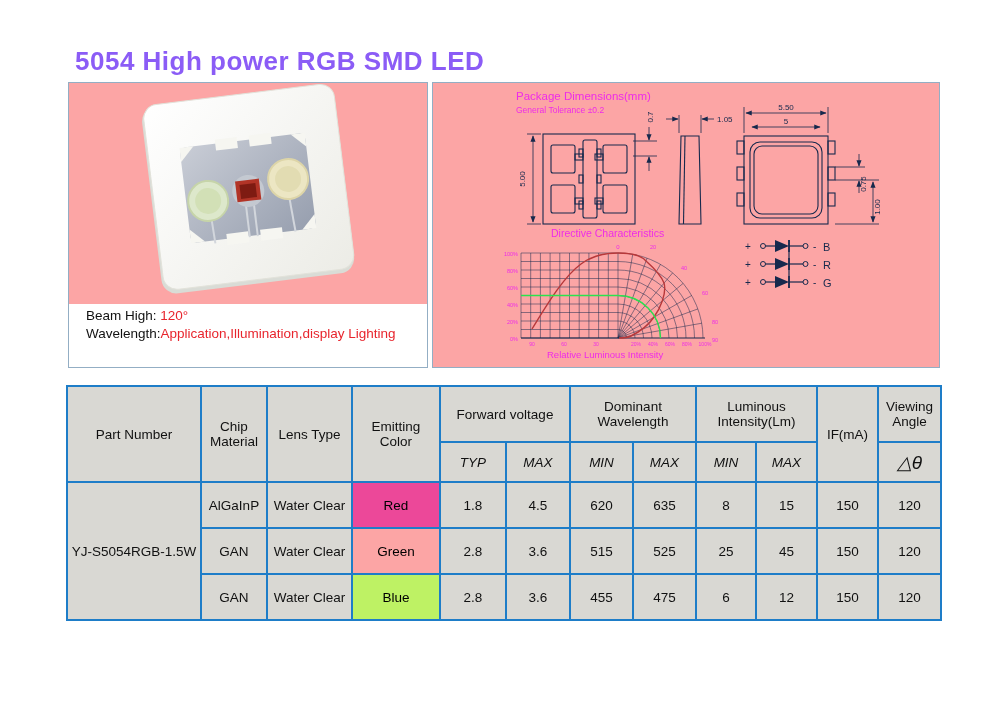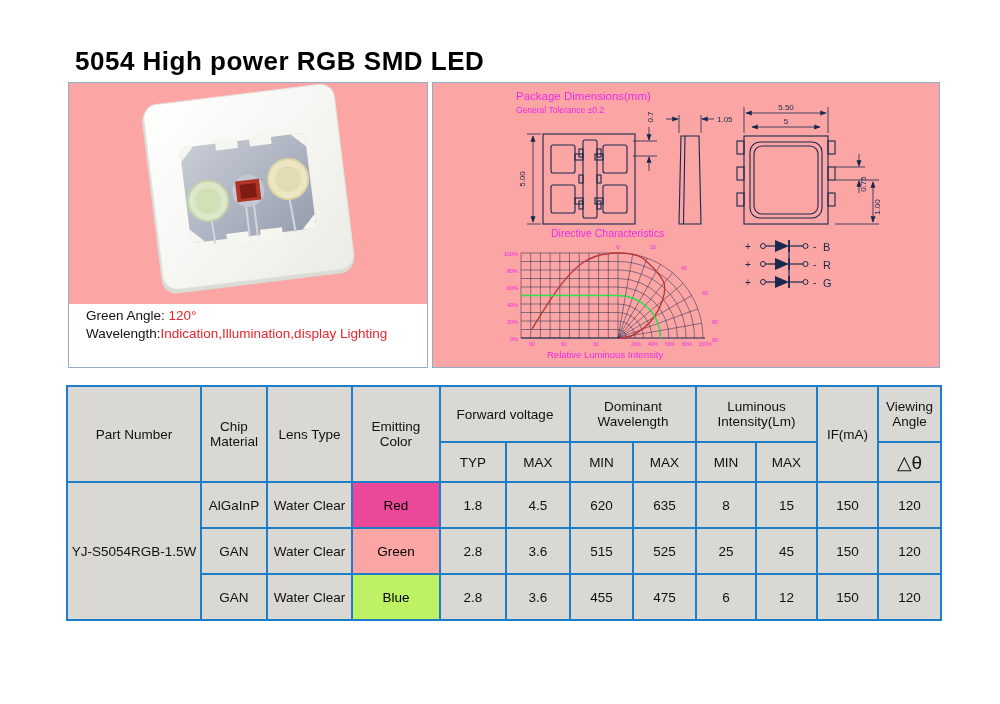--- a/index.html
+++ b/index.html
@@ -1,33 +1,33 @@
 <!DOCTYPE html>
 <html><head>
 <meta charset="utf-8">
 <style>
   html,body{margin:0;padding:0;background:#fff;}
   #page{position:relative;width:1000px;height:704px;background:#ffffff;overflow:hidden;
         font-family:"Liberation Sans",sans-serif;}
   #main-title{position:absolute;left:75px;top:46px;font-size:26px;font-weight:bold;
-        color:#000000;letter-spacing:0.5px;}
+        color:#8b5cf6;letter-spacing:0.5px;}
   .panel{position:absolute;top:82px;height:284px;background:#fca5a5;border:1px solid #93aec4;}
   #photo-panel{left:68px;width:358px;}
   #drawing-panel{left:432px;width:506px;}
   #photo-caption{position:absolute;left:0;bottom:0;width:100%;height:63px;background:#ffffff;
         box-sizing:border-box;padding:3px 0 0 17px;font-size:13.5px;line-height:17.5px;color:#111;}
   .red-text{color:#e8252d;}
   svg text{font-family:"Liberation Sans",sans-serif;}
   .mag{fill:#ee2ce8;}
   .nav{fill:#16294d;}
   #spec-table{position:absolute;left:66px;top:385px;border-collapse:collapse;table-layout:fixed;}
   #spec-table td{border:2px solid #1e7dc8;background:#d9d8d3;text-align:center;
         font-size:13.5px;color:#111;padding:0 2px;overflow:hidden;}
   #spec-table .h1{height:56px;}
-  #spec-table .h2{height:40px;}
+  #spec-table .h2{height:40px;font-style:italic;}
   #spec-table .dr{height:46px;}
   #spec-table td.swatch{color:#000;}
   #spec-table td.delta{font-size:19px;}
 </style>
 </head>
 <body>
 
 <div id="page">
 
   <div id="main-title">5054 High power RGB SMD LED</div>
@@ -63,22 +63,22 @@
         <circle cx="-41" cy="7" r="20" fill="#dde8cb" stroke="#c6d4a9" stroke-width="2"></circle>
         <circle cx="-41" cy="7" r="13" fill="#d2e0b6"></circle>
         <circle cx="41" cy="-5" r="20" fill="#ece6c3" stroke="#ddd5a8" stroke-width="2"></circle>
         <circle cx="41" cy="-5" r="13" fill="#e2dcb2"></circle>
         <circle cx="0" cy="2" r="16" fill="#c4c9d1"></circle>
         <rect x="-12" y="-9" width="24" height="21" fill="#b23427"></rect>
         <rect x="-8" y="-5" width="16" height="14" fill="#7e1b12"></rect>
       </g>
     </svg>
     <div id="photo-caption">
-      <div><span>Green Angle: </span><span class="red-text">120°</span></div>
-      <div><span>Wavelength:</span><span class="red-text">Indication,Illumination,display Lighting</span></div>
+      <div><span>Beam High: </span><span class="red-text">120°</span></div>
+      <div><span>Wavelength:</span><span class="red-text">Application,Illumination,display Lighting</span></div>
     </div>
   </div>
 
   <div class="panel" id="drawing-panel">
     <svg width="506" height="284" viewBox="0 0 506 284">
       <defs>
         <marker id="ah" viewBox="0 0 10 10" refX="9" refY="5" markerWidth="8" markerHeight="8" orient="auto-start-reverse">
           <path d="M0,1 L10,5 L0,9 z" fill="#16294d"></path>
         </marker>
       </defs>

